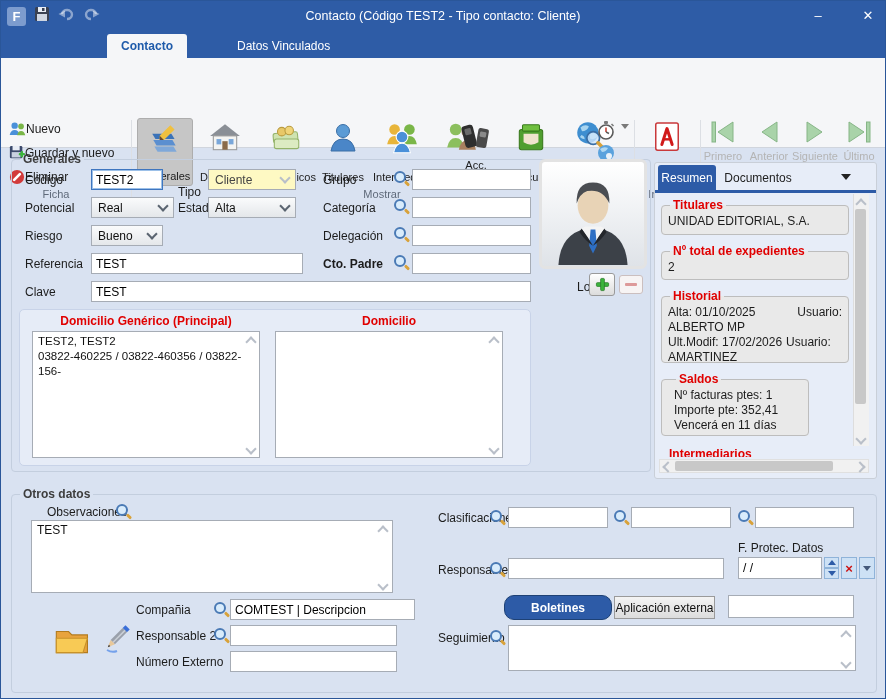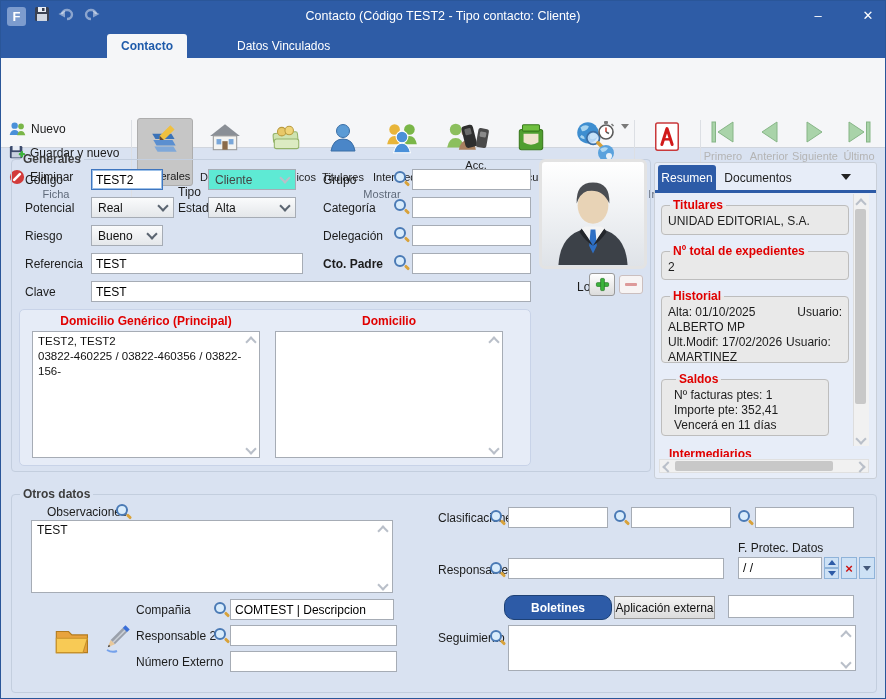--- a/index.html
+++ b/index.html
@@ -13,31 +13,31 @@
   .qat{display:flex;align-items:center;gap:8px;padding-left:6px;z-index:2;}
   .appicon{width:19px;height:19px;background:#7d9cce;border-radius:3px;color:#fff;font-weight:bold;font-size:13px;display:flex;align-items:center;justify-content:center;}
   
   .tabstrip{left:0;top:30px;width:884px;height:27px;background:#2e5ca6;}
   .rtab{position:absolute;top:3px;height:24px;display:flex;align-items:center;justify-content:center;color:#fff;font-size:12px;padding:0 14px;}
   .rtab.active{background:#f5f6f8;color:#1f5baa;border-radius:3px 3px 0 0;font-weight:bold;}
   
   .ribbon{left:0;top:57px;width:884px;height:89px;background:#f5f6f8;border-bottom:1px solid #d0d5dd;}
   .rib-sep{position:absolute;top:62px;width:1px;height:78px;background:#dcdfe4;}
   .rib-caption{position:absolute;top:130px;font-size:11px;color:#5f6a7a;text-align:center;}
-  .small-cmd{position:absolute;display:flex;align-items:center;gap:5px;font-size:12px;color:#1c1c1c;cursor:default;}
+  .small-cmd{position:absolute;display:flex;align-items:center;font-size:12px;color:#1c1c1c;cursor:default;}
   .bigbtn{position:absolute;top:60px;height:68px;display:flex;flex-direction:column;align-items:center;justify-content:flex-start;font-size:11px;color:#1c1c1c;text-align:center;border-radius:3px;padding-top:2px;box-sizing:border-box;}
   .bigbtn.selected{background:#c6c6c6;border:1px solid #adadad;}
   .bigbtn .blabel{margin-top:auto;margin-bottom:3px;line-height:12px;}
   .navbtn{position:absolute;top:62px;width:44px;display:flex;flex-direction:column;align-items:center;font-size:11px;color:#b4b4b4;}
   .navbtn svg{margin-bottom:6px;}
   
   .inp{position:absolute;background:#fff;border:1px solid #a6acb5;font-size:12px;padding:1px 4px;color:#000;box-sizing:border-box;height:21px;font-family:"Liberation Sans",sans-serif;}
   .inp.focused{border:1px solid #3f76bf;box-shadow:0 0 0 1px #9cc0e8 inset;}
   .combo{position:absolute;background:linear-gradient(#fafbfc,#e4e7ea);border:1px solid #a6acb5;display:flex;align-items:center;justify-content:space-between;padding:0 6px;font-size:12px;height:21px;box-sizing:border-box;color:#111;}
-  .combo.disabled{background:#5eead4;color:#444;}
+  .combo.disabled{background:#fef9c3;color:#444;}
   .mag{position:absolute;width:16px;height:16px;display:inline-block;}
   .mag::before{content:"";position:absolute;left:0;top:0;width:8px;height:8px;border:2px solid #4a7ab5;border-radius:50%;background:#d9ecfc;}
   .mag::after{content:"";position:absolute;left:10px;top:10.5px;width:6px;height:3px;background:#d8a23a;transform:rotate(45deg);border-radius:2px;}
   fieldset.grp{position:absolute;border:1px solid #c3cede;border-radius:4px;margin:0;padding:0;pointer-events:none;}
   fieldset.grp legend{font-size:12px;font-weight:bold;color:#3d3d3d;margin-left:8px;padding:0 3px;}
   fieldset.sect{position:absolute;border:1px solid #bdbdbd;border-radius:4px;margin:0;padding:2px 6px 4px 6px;background:#e9e9e9;box-sizing:border-box;}
   fieldset.sect legend{font-size:12px;font-weight:bold;color:#e00000;padding:0 3px;margin-left:2px;}
   fieldset.sect .line{font-size:12px;color:#1c1c1c;line-height:15px;white-space:nowrap;}
   .chev{position:absolute;width:6px;height:6px;border-left:2px solid #b9bfc9;border-bottom:2px solid #b9bfc9;}
   .chev-up{transform:rotate(135deg);} .chev-down{transform:rotate(-45deg);}
@@ -384,21 +384,21 @@
       <span>Usuario:</span>
     </div>
     <div class="line">ALBERTO MP</div>
     <div class="line" style="display:flex;gap:4px;">
       <span>Ult.Modif: 17/02/2026</span>
       <span>Usuario:</span>
     </div>
     <div class="line">AMARTINEZ</div>
   </fieldset>
 
-  <fieldset class="sect" style="left:660px;top:371px;width:168px;height:64px;padding-left:12px;">
+  <fieldset class="sect" style="left:660px;top:371px;width:148px;height:64px;padding-left:12px;">
     <legend>Saldos</legend>
     <div class="line">Nº facturas ptes: 1</div>
     <div class="line">Importe pte: 352,41</div>
     <div class="line">Vencerá en 11 días</div>
   </fieldset>
 
   <div class="abs" style="left:668px;top:446px;width:150px;height:10px;overflow:hidden;color:#e00000;font-weight:bold;font-size:12px;">Intermediarios</div>
 
   <div class="abs" style="left:852px;top:193px;width:15px;height:252px;background:#f1f1f1;border-left:1px solid #ddd;"></div>
   <span class="chev chev-up" style="left:856px;top:199px;"></span>
@@ -417,21 +417,21 @@
   <span class="abs lbl" style="left:46px;top:504px;">Observaciones</span>
   <span class="mag" style="left:115px;top:503px;"></span>
   <div class="txtbox" style="left:30px;top:519px;width:362px;height:73px;font-size:12px;">
     <div>TEST</div>
   </div>
   <span class="chev chev-up" style="left:378px;top:526px;"></span>
   <span class="chev chev-down" style="left:378px;top:580px;"></span>
 
   <span class="abs lbl" style="left:135px;top:602px;">Compañia</span>
   <span class="mag" style="left:213px;top:601px;"></span>
-  <input class="inp" style="left: 229px; top: 598px; width: 164px;" value="COMTEST | Descripcion">
+  <input class="inp" style="left: 229px; top: 598px; width: 185px;" value="COMTEST | Descripcion">
 
   <span class="abs lbl" style="left:135px;top:628px;">Responsable 2</span>
   <span class="mag" style="left:213px;top:627px;"></span>
   <input class="inp" style="left: 229px; top: 624px; width: 167px;">
 
   <span class="abs lbl" style="left:135px;top:654px;">Número Externo</span>
   <input class="inp" style="left: 229px; top: 650px; width: 167px;">
 
   <div class="abs" style="left:52px;top:625px;">
     <svg width="40" height="30" viewBox="0 0 34 27">

